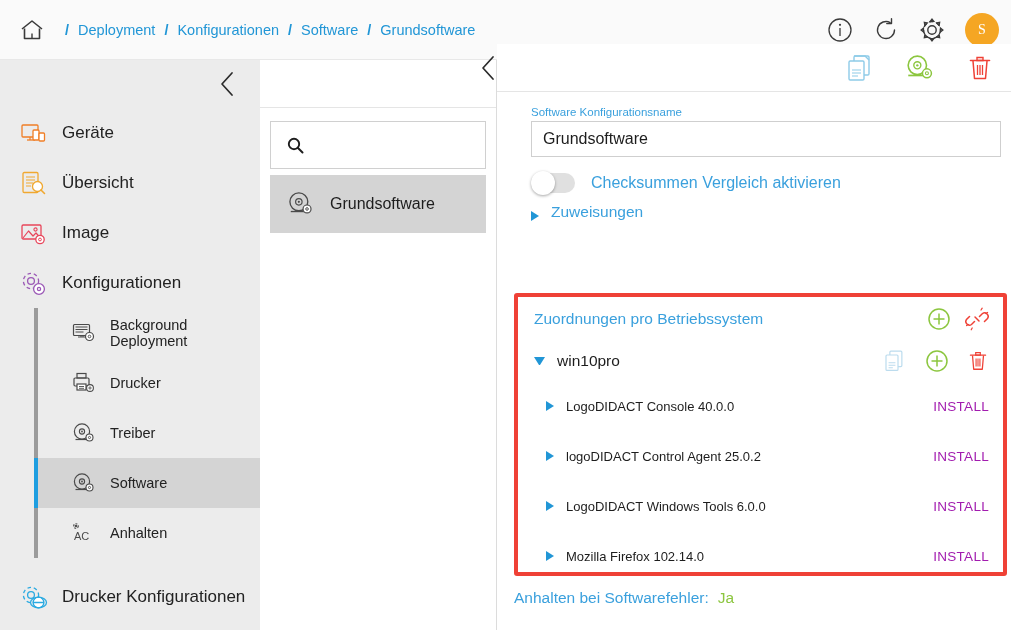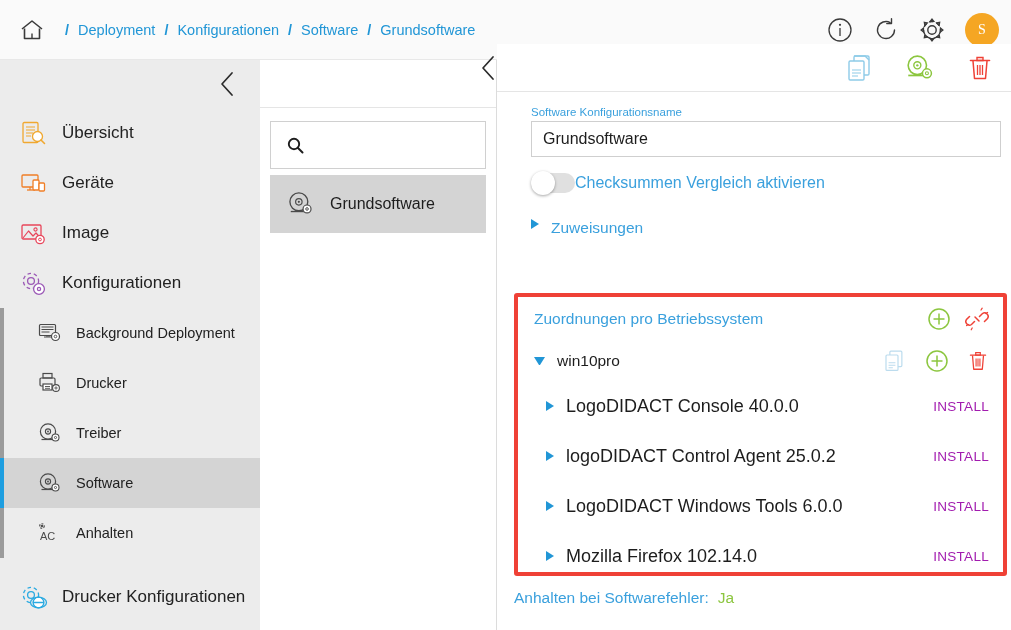--- a/index.html
+++ b/index.html
@@ -49,21 +49,21 @@
   .sb-collapse {
     height: 48px; display: flex; align-items: center; justify-content: flex-end;
     padding-right: 22px; cursor: pointer;
   }
   .sb-item {
     height: 50px; display: flex; align-items: center;
     padding-left: 16px; cursor: pointer; position: relative;
   }
   .sb-item .sb-icon { width: 34px; height: 30px; display:flex; align-items:center; justify-content:center; flex: 0 0 34px; }
   .sb-item .sb-label { margin-left: 12px; font-size: 17px; color: #222; }
-  .sb-sub-group { position: relative; }
+  .sb-sub-group { position: relative; margin-left: 34px; }
   .sb-sub-group::before {
     content: ""; position: absolute; left: 0; top: 0; bottom: 0;
     width: 4px; background: #9b9b9b;
   }
   .sb-sub {
     height: 50px; display: flex; align-items: center;
     padding-left: 36px; cursor: pointer; position: relative;
   }
   .sb-sub .sb-icon { width: 28px; height: 24px; display:flex; align-items:center; justify-content:center; flex: 0 0 28px;}
   .sb-sub .sb-label { margin-left: 12px; font-size: 14.5px; color: #222; }
@@ -127,23 +127,23 @@
   .toggle-row { display: flex; align-items: center; margin-top: 16px; }
   .toggle {
     width: 44px; height: 20px; border-radius: 10px; background: #e0e0e0;
     position: relative; cursor: pointer; flex: 0 0 44px;
   }
   .toggle .knob {
     position: absolute; left: 0; top: -2px;
     width: 24px; height: 24px; border-radius: 50%;
     background: #fff; box-shadow: 0 1px 3px rgba(0,0,0,.35);
   }
-  .toggle-label { color: #3aa0dd; font-size: 16px; cursor: pointer; }
-
-  .collapse-row { display: flex; align-items: flex-start; margin-top: 26px; cursor: pointer; }
+  .toggle-label { margin-left: 16px; color: #3aa0dd; font-size: 16px; cursor: pointer; }
+
+  .collapse-row { display: flex; align-items: flex-end; margin-top: 10px; cursor: pointer; }
   .tri-right {
     width: 0; height: 0; border-left: 8px solid #2196d6;
     border-top: 5.5px solid transparent; border-bottom: 5.5px solid transparent;
     margin-right: 12px; flex: 0 0 8px;
   }
   .tri-down {
     width: 0; height: 0; border-top: 8px solid #2196d6;
     border-left: 5.5px solid transparent; border-right: 5.5px solid transparent;
     margin-right: 12px; flex: 0 0 11px;
   }
@@ -167,21 +167,21 @@
     display: flex; align-items: center; height: 40px;
     padding-left: 16px; position: relative;
   }
   .os-name { font-size: 15.5px; color: #1d1d1d; }
   .os-row-tools { position: absolute; right: 14px; display: flex; align-items: center; gap: 18px; }
 
   .pkg-row {
     display: flex; align-items: center; height: 50px;
     padding-left: 28px; position: relative; cursor: pointer;
   }
-  .pkg-name { font-size: 18px; color: #1d1d1d; }
+  .pkg-name { font-size: 13px; color: #1d1d1d; }
   .pkg-action {
     position: absolute; right: 14px; color: #a21caf;
     font-size: 13.5px; letter-spacing: .3px; text-align: center;
   }
 
   .footer-row {
     position: absolute; left: 17px; top: 497px;
     display: flex; align-items: center; justify-content: flex-end;
   }
   .footer-label { color: #3aa0dd; font-size: 15.5px; }
@@ -246,40 +246,40 @@
 
   <div class="sb-collapse">
     <svg width="22" height="30" viewBox="0 0 22 30">
       <path d="M16 4 L6 15 L16 26" fill="none" stroke="#2b2b2b" stroke-width="1.7" stroke-linecap="round" stroke-linejoin="round"></path>
     </svg>
   </div>
 
   <div class="sb-item">
     <span class="sb-icon">
       <svg width="27" height="27" viewBox="0 0 27 27">
-        <rect x="3" y="2.5" width="15" height="20" rx="1.2" fill="none" stroke="#f0a830" stroke-width="1.3"></rect>
-        <path d="M6 7 h9 M6 10 h9 M6 13 h7 M6 16 h5" stroke="#f0a830" stroke-width="1.1"></path>
-        <circle cx="17.5" cy="16.5" r="5" fill="#fff" stroke="#f0a830" stroke-width="1.3"></circle>
-        <path d="M21 20 L24.5 23.5" stroke="#f0a830" stroke-width="1.6" stroke-linecap="round"></path>
-      </svg>
-    </span>
-    <span class="sb-label">Übersicht</span>
-  </div>
-
-  <div class="sb-item">
-    <span class="sb-icon">
-      <svg width="27" height="27" viewBox="0 0 27 27">
         <rect x="2" y="5" width="16" height="12" rx="1" fill="none" stroke="#f07e26" stroke-width="1.3"></rect>
         <path d="M7 20 h8" stroke="#f07e26" stroke-width="1.3"></path>
         <path d="M10 17 v3 M14 17 v3" stroke="#f07e26" stroke-width="1.2"></path>
         <rect x="13" y="10" width="6" height="10" rx="1" fill="#fff" stroke="#f07e26" stroke-width="1.3"></rect>
         <rect x="19" y="13" width="5.5" height="8" rx="1" fill="#fff" stroke="#f07e26" stroke-width="1.3"></rect>
       </svg>
     </span>
     <span class="sb-label">Geräte</span>
+  </div>
+
+  <div class="sb-item">
+    <span class="sb-icon">
+      <svg width="27" height="27" viewBox="0 0 27 27">
+        <rect x="3" y="2.5" width="15" height="20" rx="1.2" fill="none" stroke="#f0a830" stroke-width="1.3"></rect>
+        <path d="M6 7 h9 M6 10 h9 M6 13 h7 M6 16 h5" stroke="#f0a830" stroke-width="1.1"></path>
+        <circle cx="17.5" cy="16.5" r="5" fill="#fff" stroke="#f0a830" stroke-width="1.3"></circle>
+        <path d="M21 20 L24.5 23.5" stroke="#f0a830" stroke-width="1.6" stroke-linecap="round"></path>
+      </svg>
+    </span>
+    <span class="sb-label">Übersicht</span>
   </div>
 
   <div class="sb-item">
     <span class="sb-icon">
       <svg width="27" height="27" viewBox="0 0 27 27">
         <rect x="2" y="5" width="19" height="14" rx="1.2" fill="none" stroke="#e8455a" stroke-width="1.3"></rect>
         <circle cx="15.5" cy="9.5" r="1.6" fill="none" stroke="#e8455a" stroke-width="1.1"></circle>
         <path d="M3 18 L8.5 11 L13 16 L16 13 L20.5 18" fill="none" stroke="#e8455a" stroke-width="1.2" stroke-linejoin="round"></path>
         <circle cx="20" cy="19.5" r="4.2" fill="#fff" stroke="#e8455a" stroke-width="1.3"></circle>
         <circle cx="20" cy="19.5" r="1.4" fill="none" stroke="#e8455a" stroke-width="1"></circle>

